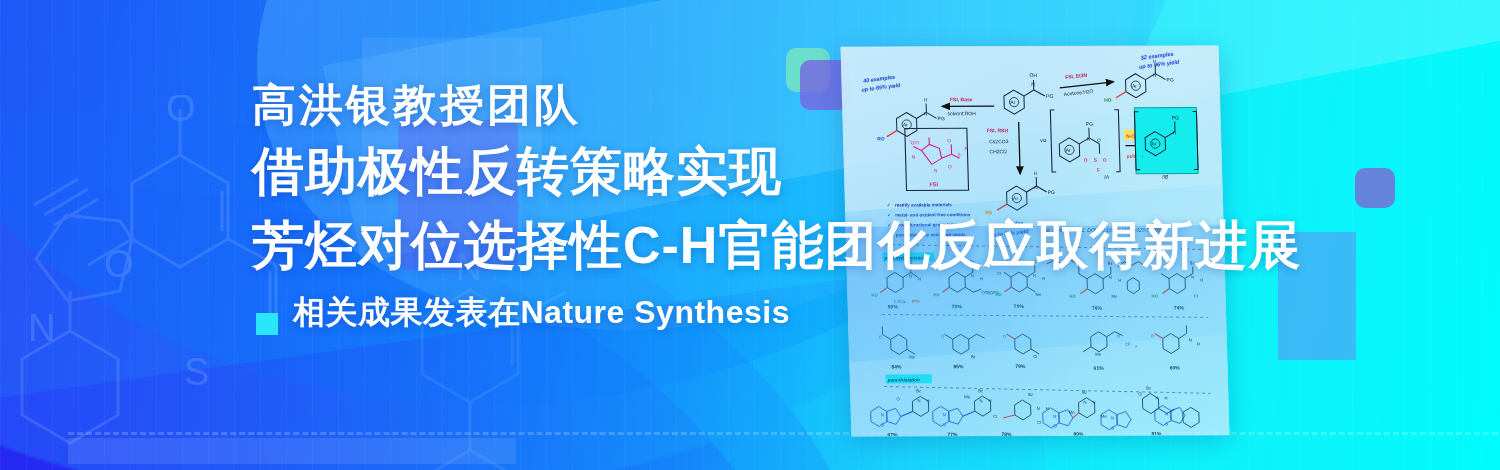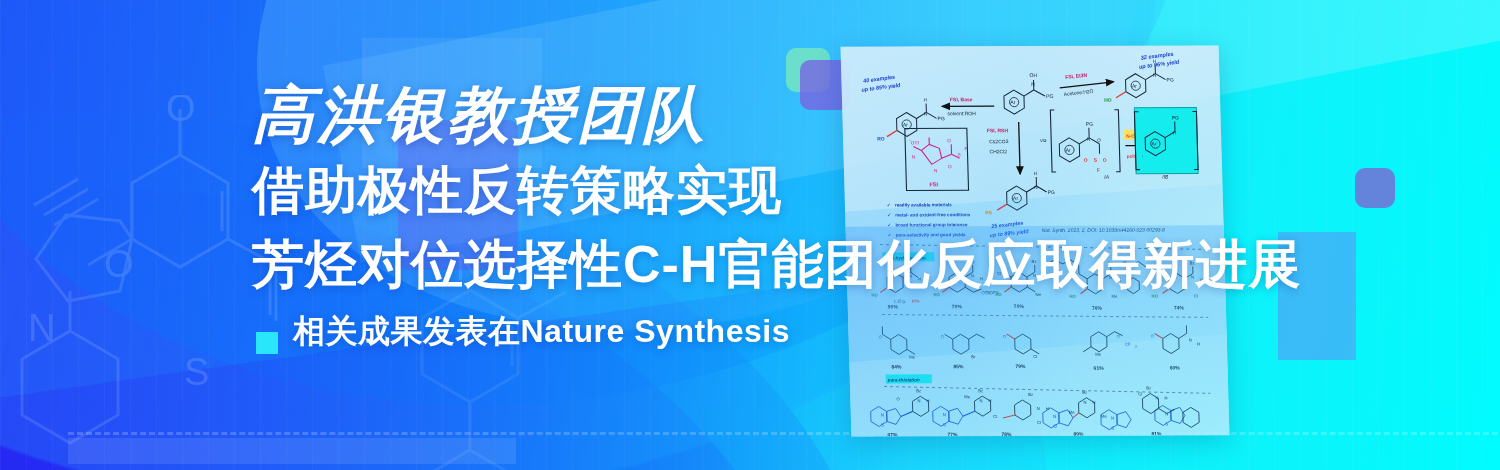--- a/index.html
+++ b/index.html
@@ -95,25 +95,24 @@
     border-top:3px dashed rgba(255,255,255,.20);
   }
   .bottom-bar{
     position:absolute;left:68px;top:438px;width:448px;height:26px;
     background:rgba(255,255,255,.10);
   }
 
   
   .text-block{position:absolute;left:252px;top:82px;z-index:6;}
   .title-main{
-    font-size:62px;line-height:1.05;font-weight:bold;color:#ffffff;
+    font-size:44px;line-height:1.05;font-weight:bold;color:#ffffff;
     letter-spacing:3px;
     text-shadow:0 2px 10px rgba(0,40,140,.35);
     white-space:nowrap;
-    font-style:italic;
   }
   .title-sub{
     font-size:52px;line-height:1.22;font-weight:bold;color:#ffffff;
     letter-spacing:1px;
     text-shadow:0 2px 8px rgba(0,40,140,.30);
     white-space:nowrap;
   }
   .sub1{margin-top:12px;}
   .sub2{margin-top:10px;}
   .tagline-row{

